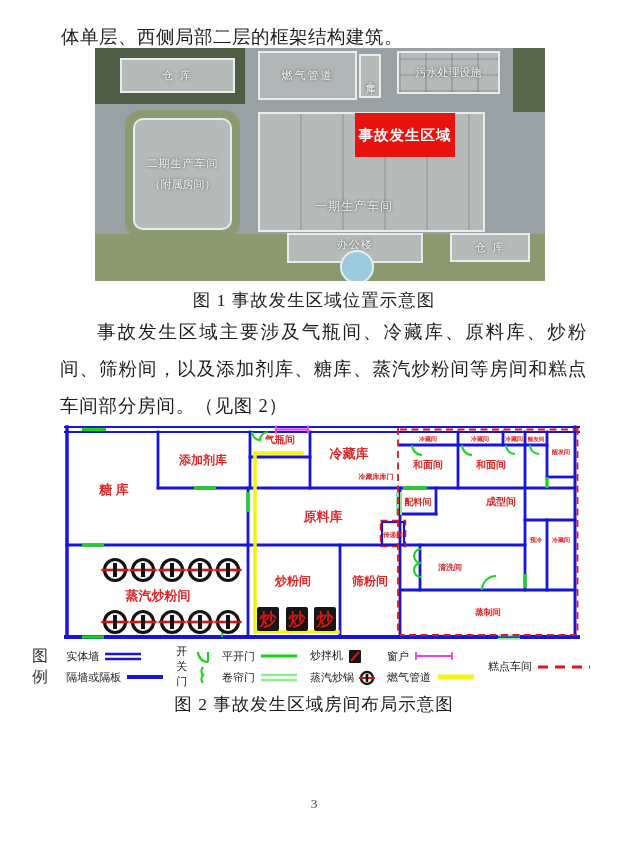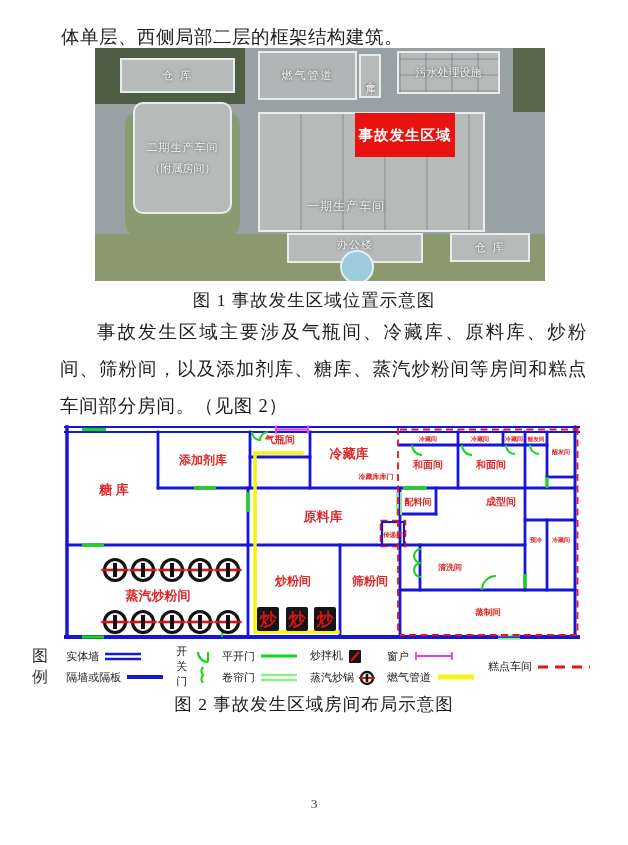--- a/index.html
+++ b/index.html
@@ -11,21 +11,21 @@
   .cap{position:absolute;left:0;width:628px;text-align:center;font-size:17.5px;letter-spacing:1px;}
   .pagenum{position:absolute;left:0;top:796px;width:628px;text-align:center;font-size:13.5px;color:#444;}
 
   
   .fig1{position:absolute;left:95px;top:48px;width:450px;height:233px;background:#98a1a4;overflow:hidden;
         font-family:Liberation Serif, serif;}
   .fig1 .patch{position:absolute;}
   .bldg{position:absolute;background:#b6bbba;border:2px solid #e9ecec;box-sizing:border-box;
         display:flex;align-items:center;justify-content:center;}
   .blabel{color:#f3f3f3;font-size:11px;text-shadow:0 0 3px rgba(40,40,40,.8);letter-spacing:2px;white-space:nowrap;}
-  .freefloat{position:absolute;color:#f0f0f0;text-shadow:0 0 3px rgba(40,40,40,.85);white-space:nowrap;}
+  .freefloat{position:absolute;color:#f0f0f0;text-shadow:0 0 3px rgba(40,40,40,.85);white-space:nowrap;margin-left:8px;}
   .grid-pattern{background-image:repeating-linear-gradient(90deg,rgba(110,115,118,.35) 0 2px,transparent 2px 26px),
                 repeating-linear-gradient(0deg,rgba(110,115,118,.3) 0 2px,transparent 2px 16px);}
   .stripes{background-image:repeating-linear-gradient(90deg,transparent 0 40px,rgba(118,123,126,.35) 40px 42px);}
   .accident-box{position:absolute;display:flex;align-items:center;justify-content:center;
         color:#fff;font-weight:bold;font-size:14.5px;letter-spacing:1px;}
   .fountain{position:absolute;width:30px;height:30px;border-radius:50%;background:#9ccadf;border:2px solid #e4eef2;}
 
   
   .fig2{position:absolute;left:64px;top:422px;}
   .wall line{stroke:#1616d8;stroke-width:2.8;stroke-linecap:square;}
@@ -73,21 +73,21 @@
       <span class="blabel">燃气管道</span>
     </div>
     <div class="bldg" style="left:264px;top:6px;width:22px;height:44px;">
       <span class="blabel" style="writing-mode:vertical-rl;letter-spacing:3px;font-size:10px;">仓库</span>
     </div>
     <div class="bldg grid-pattern" style="left:302px;top:3px;width:103px;height:43px;">
       <span class="blabel" style="font-size:11px;letter-spacing:0;">污水处理设施</span>
     </div>
 
     <div class="patch" style="left:30px;top:62px;width:115px;height:128px;background:#8b9b71;border-radius:16px;"></div>
-    <div class="bldg" style="left:38px;top:54px;width:99px;height:112px;border-radius:10px;flex-direction:column;gap:6px;">
+    <div class="bldg" style="left:38px;top:70px;width:99px;height:112px;border-radius:10px;flex-direction:column;gap:6px;">
       <span class="blabel" style="letter-spacing:1px;">二期生产车间</span>
       <span class="blabel" style="letter-spacing:0;">（附属房间）</span>
     </div>
 
     <div class="bldg stripes" style="left:163px;top:64px;width:227px;height:120px;"></div>
     <div class="freefloat" style="left:212px;top:150px;font-size:12px;letter-spacing:1px;">一期生产车间</div>
     <div class="accident-box" style="left:260px;top:65px;width:100px;height:44px;background:#e8120e;">事故发生区域</div>
 
     <div class="bldg" style="left:192px;top:185px;width:136px;height:30px;align-items:flex-start;">
       <span class="blabel" style="margin-top:2px;letter-spacing:1px;">办公楼</span>

